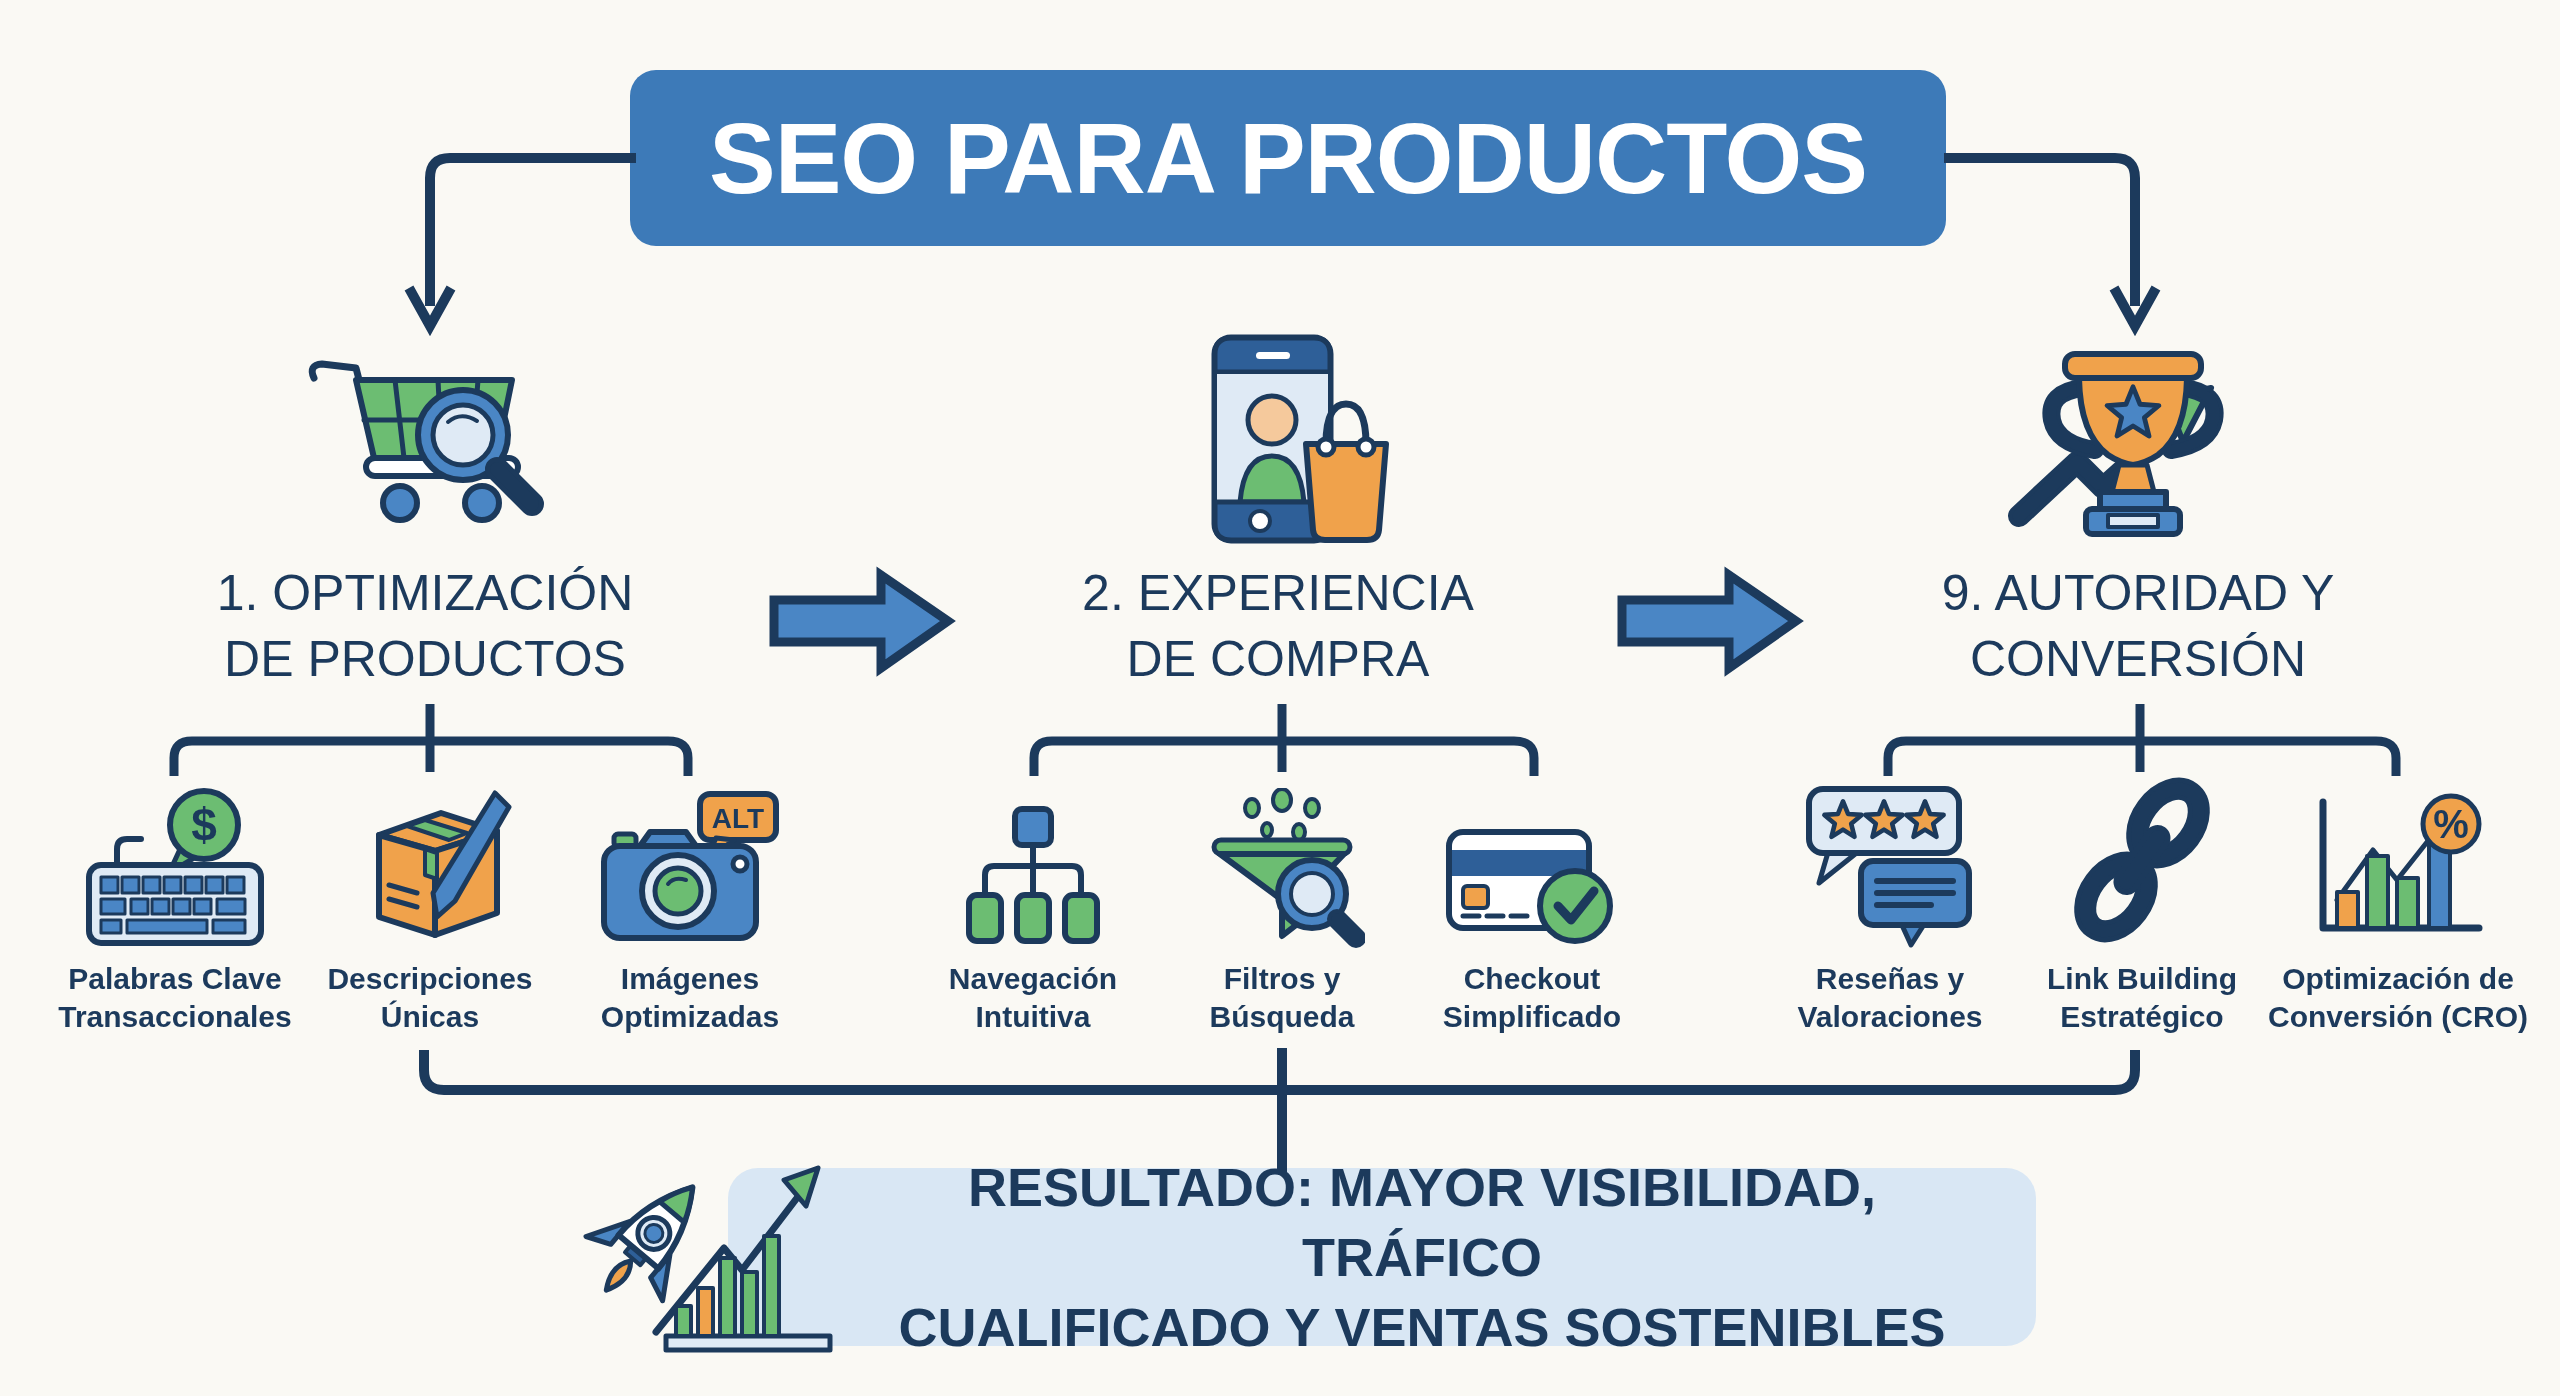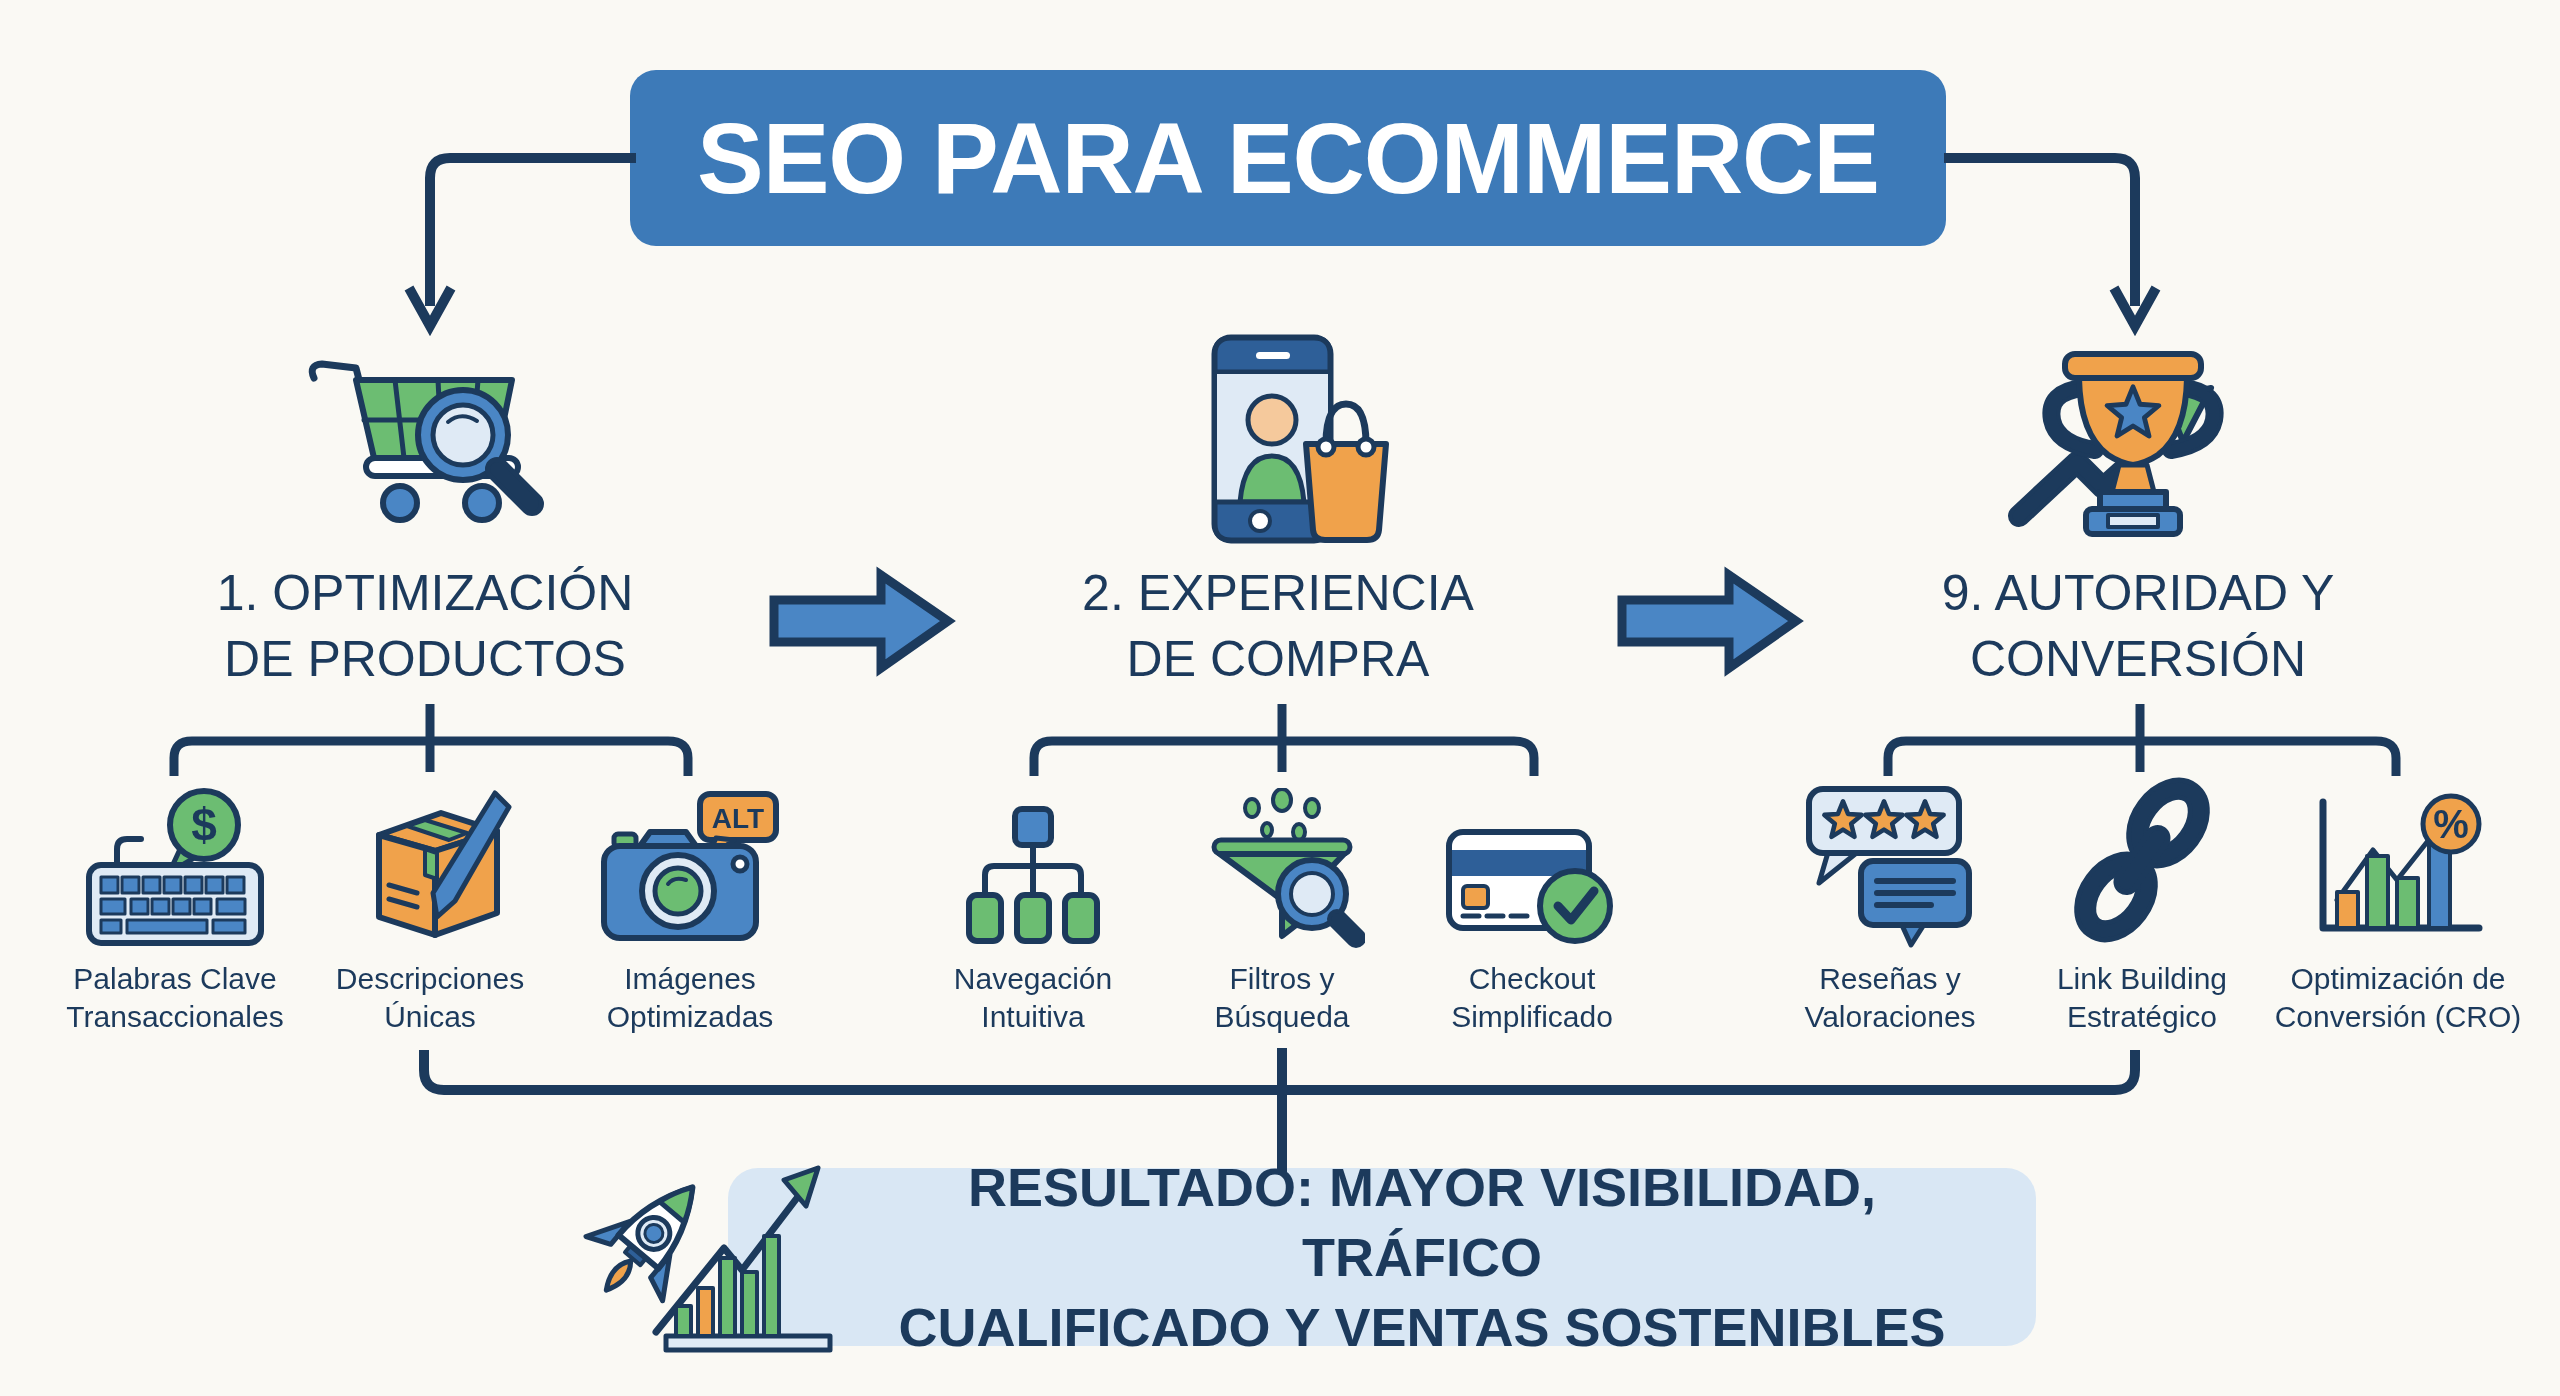--- a/index.html
+++ b/index.html
@@ -16,21 +16,21 @@
   .title-banner{position:absolute;left:630px;top:70px;width:1316px;height:176px;z-index:2;
     background:var(--title-blue);border-radius:26px;display:flex;align-items:center;justify-content:center;}
   .title-banner span{color:#fff;font-size:100px;font-weight:bold;letter-spacing:-1px;white-space:nowrap;}
 
   .micon{position:absolute;z-index:2;}
   .heading{position:absolute;z-index:2;width:590px;text-align:center;color:var(--navy);
     font-size:50px;font-weight:normal;line-height:66px;white-space:pre-line;}
 
   .sub{position:absolute;width:340px;z-index:2;top:780px;}
   .sub-ic{height:168px;display:flex;align-items:flex-end;justify-content:center;}
-  .sub-label{margin-top:12px;text-align:center;color:var(--navy);font-size:30px;font-weight:normal;
+  .sub-label{margin-top:12px;text-align:center;color:var(--navy);font-size:30px;font-weight:bold;
     line-height:38px;white-space:pre-line;}
 
   .result-banner{position:absolute;left:728px;top:1168px;width:1308px;height:178px;z-index:1;
     background:var(--banner-bg);border-radius:30px;display:flex;align-items:center;justify-content:center;
     padding:0 70px 0 150px;box-sizing:border-box;}
   .result-banner span{color:var(--navy);font-size:54px;font-weight:bold;line-height:70px;
     text-align:center;white-space:pre-line;}
   .rocket-wrap{position:absolute;left:578px;top:1140px;z-index:2;}
 
   
@@ -70,21 +70,21 @@
     <path d="M1034,776 L1034,758 Q1034,741 1052,741 L1514,741 Q1534,741 1534,758 L1534,776" fill="none" stroke-width="9"></path>
 
     <path d="M2140,704 L2140,772" fill="none" stroke-width="9"></path>
     <path d="M1888,776 L1888,758 Q1888,741 1906,741 L2376,741 Q2396,741 2396,758 L2396,776" fill="none" stroke-width="9"></path>
 
     <path d="M424,1050 L424,1070 Q424,1090 444,1090 L2115,1090 Q2135,1090 2135,1070 L2135,1050" fill="none" stroke-width="10"></path>
     <path d="M1282,1048 L1282,1172" fill="none" stroke-width="10"></path>
   </svg>
 
   <div class="title-banner">
-    <span>SEO PARA ECOMMERCE</span>
+    <span>SEO PARA PRODUCTOS</span>
   </div>
 
   <div class="micon" style="left:300px;top:338px;">
     <svg class="ic" width="250" height="195" viewBox="0 0 250 195">
       <path class="nf s7" d="M14,40 Q8,27 22,26 L56,30 L73,96"></path>
       <polygon class="fg s6" points="56,42 212,42 196,120 74,120"></polygon>
       <path class="nf s5" d="M95,42 L104,120 M138,42 L142,120 M178,42 L172,120 M64,82 L204,82"></path>
       <rect class="fw s6" x="66" y="120" width="152" height="18" rx="9"></rect>
       <circle class="fb s6" cx="100" cy="165" r="17"></circle>
       <circle class="fb s6" cx="182" cy="165" r="17"></circle>

